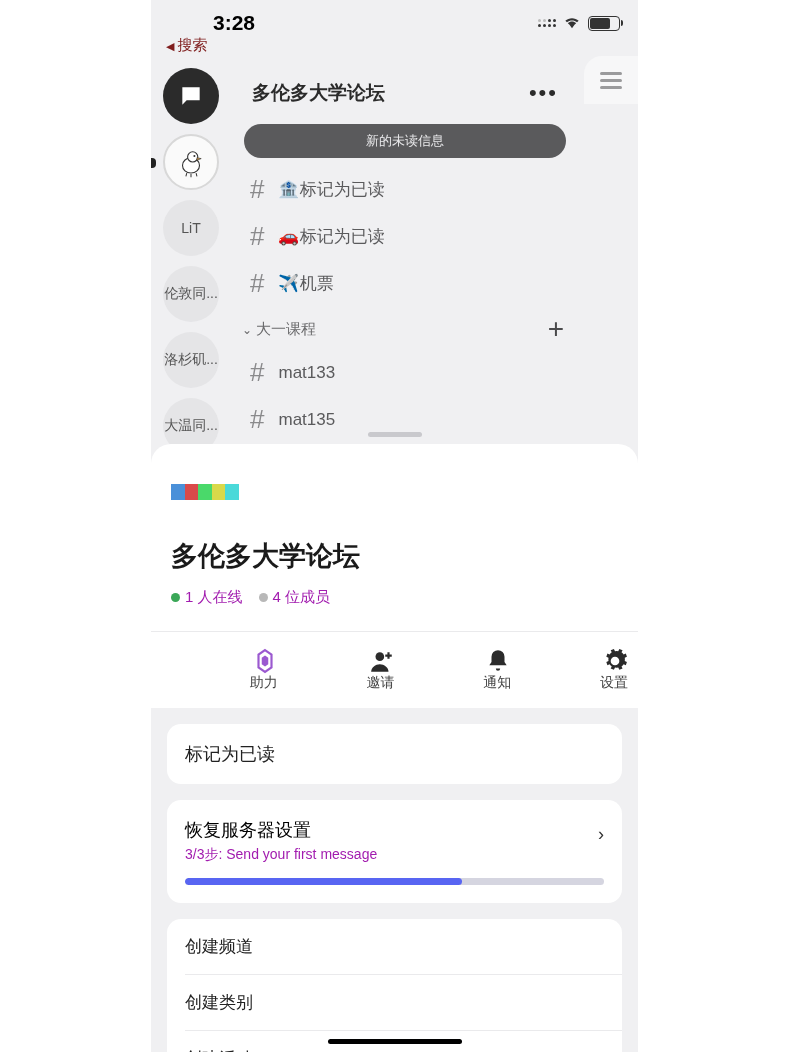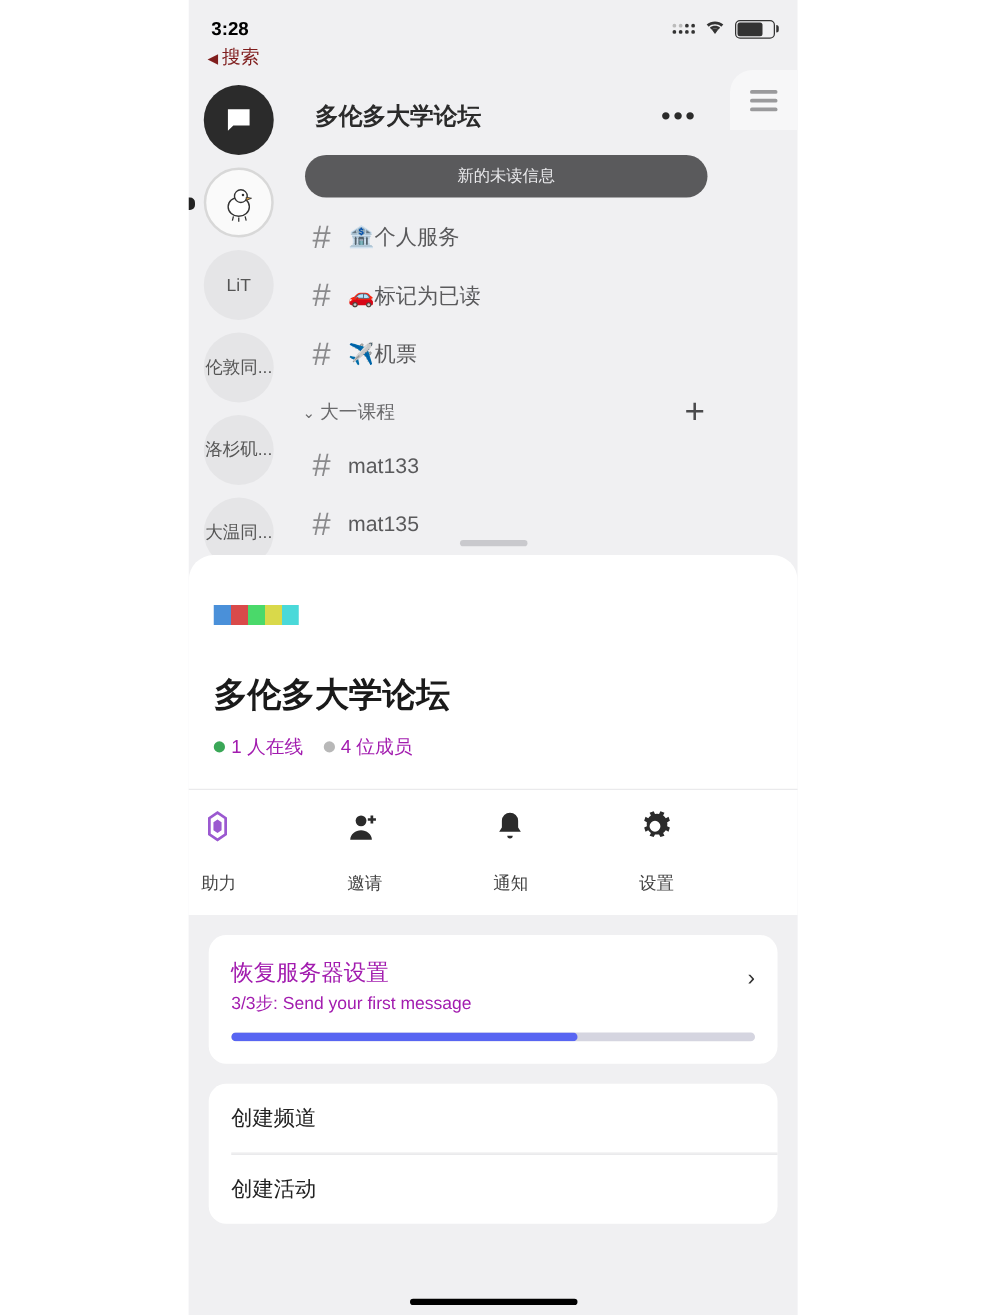--- a/index.html
+++ b/index.html
@@ -1,21 +1,21 @@
 <!DOCTYPE html>
 <html><head>
   <meta charset="utf-8">
   <style>
     * { margin: 0; padding: 0; box-sizing: border-box; font-family: -apple-system, BlinkMacSystemFont, "Segoe UI", sans-serif; }
     body { width: 789px; height: 1052px; background: #fff; position: relative; overflow: hidden; }
 
     .background-layer { position: absolute; top: 0; left: 151px; right: 151px; bottom: 0; background: #f0f0f2; }
 
     .status-bar { position: absolute; top: 8px; left: 151px; right: 151px; height: 30px; display: flex; align-items: center; justify-content: space-between; padding: 0 18px; z-index: 10; }
-    .status-time { font-size: 15px; font-weight: 600; color: #000; }
+    .status-time { font-size: 21px; font-weight: 600; color: #000; margin-left: 44px; }
     .status-right { display: flex; align-items: center; gap: 6px; }
     .signal-dots { display: grid; grid-template-columns: repeat(4, 3px); grid-template-rows: repeat(2, 3px); gap: 2px; }
     .signal-dots span { width: 3px; height: 3px; background: #333; border-radius: 50%; }
     .signal-dots span:nth-child(1), .signal-dots span:nth-child(2) { background: #bbb; }
     .wifi-icon svg { width: 20px; height: 15px; }
     .battery-icon { width: 32px; height: 15px; border: 1.5px solid #333; border-radius: 4px; position: relative; }
     .battery-icon::after { content: ""; position: absolute; right: -4px; top: 3px; width: 2px; height: 6px; background: #333; border-radius: 0 2px 2px 0; }
     .battery-fill { position: absolute; left: 1px; top: 1px; bottom: 1px; width: 65%; background: #333; border-radius: 2px; }
 
     .back-search { position: absolute; top: 36px; left: 166px; font-size: 15px; color: #7f1d1d; z-index: 10; }
@@ -48,28 +48,28 @@
     .hamburger span { width: 22px; height: 3px; background: #9a9a9c; border-radius: 2px; }
 
     .sheet { position: absolute; left: 151px; right: 151px; top: 444px; bottom: 0; background: #fff; border-radius: 20px 20px 0 0; z-index: 20; }
     .sheet-logo { margin: 40px 0 0 20px; width: 68px; height: 16px; background: linear-gradient(90deg, #4a90d9 0 20%, #d94a4a 20% 40%, #4ad96a 40% 60%, #d9d94a 60% 80%, #4ad9d9 80% 100%); }
     .sheet-title { margin: 38px 0 0 20px; font-size: 27px; font-weight: 700; color: #1a1a1a; }
     .sheet-stats { margin: 14px 0 0 20px; display: flex; align-items: center; gap: 16px; font-size: 15px; color: #a21caf; }
     .dot-green { width: 9px; height: 9px; border-radius: 50%; background: #3aa757; display: inline-block; margin-right: 5px; }
     .dot-grey { width: 9px; height: 9px; border-radius: 50%; background: #b8b8b8; display: inline-block; margin-right: 5px; }
 
     .action-row { margin-top: 24px; border-top: 1px solid #eaeaec; display: flex; justify-content: space-around; padding: 16px 10px; }
-    .action-item { display: flex; flex-direction: column; align-items: flex-start; gap: 24px; font-size: 14px; color: #444; width: 25%; }
+    .action-item { display: flex; flex-direction: column; align-items: flex-end; gap: 0; font-size: 14px; color: #444; width: 25%; }
     .action-item svg { width: 26px; height: 26px; }
 
     .sheet-body { background: #f0f0f2; padding: 16px 16px 0; height: 400px; }
     .card { background: #fff; border-radius: 14px; padding: 18px 18px; margin-bottom: 16px; }
     .card-title { font-size: 18px; color: #222; }
     .restore-card { position: relative; }
-    .restore-title { font-size: 18px; color: #a21caf; }
+    .restore-title { font-size: 18px; color: #000000; }
     .restore-sub { font-size: 14px; color: #a21caf; margin-top: 4px; }
     .restore-chevron { position: absolute; right: 18px; top: 24px; font-size: 18px; color: #333; }
     .progress { margin-top: 14px; height: 7px; background: #d5d5e0; border-radius: 4px; overflow: hidden; }
     .progress-fill { height: 100%; width: 66%; background: #5865f2; border-radius: 4px; }
 
     .list-card { padding: 0; }
     .list-row { padding: 16px 18px; font-size: 17px; color: #222; }
     .list-divider { height: 1px; background: #eaeaec; margin-left: 18px; }
 
     .home-indicator { position: absolute; bottom: 8px; left: 50%; transform: translateX(-50%); width: 134px; height: 5px; background: #000; border-radius: 3px; z-index: 30; }
@@ -127,21 +127,21 @@
 
 <div class="channel-panel">
   <div class="channel-header">
     <span class="channel-title">多伦多大学论坛</span>
     <span class="channel-more">•••</span>
   </div>
   <div class="unread-pill">新的未读信息</div>
 
   <div class="channel-row">
       <span class="hash">#</span>
-      <span>🏦个人服务</span>
+      <span>🏦标记为已读</span>
     </div>
   <div class="channel-row">
       <span class="hash">#</span>
       <span>🚗标记为已读</span>
     </div>
   <div class="channel-row">
       <span class="hash">#</span>
       <span>✈️机票</span>
     </div>
 
@@ -209,32 +209,36 @@
     </div>
     <div class="action-item">
       <svg viewBox="0 0 24 24" fill="#2b2b2b">
           <path d="M12 8a4 4 0 1 0 0 8 4 4 0 0 0 0-8zm9 4l2 1-1 3-2-1a8 8 0 0 1-2 2l1 2-3 1-1-2a8 8 0 0 1-3 0l-1 2-3-1 1-2a8 8 0 0 1-2-2l-2 1-1-3 2-1a8 8 0 0 1 0-3l-2-1 1-3 2 1a8 8 0 0 1 2-2l-1-2 3-1 1 2a8 8 0 0 1 3 0l1-2 3 1-1 2a8 8 0 0 1 2 2l2-1 1 3-2 1a8 8 0 0 1 0 3z"></path>
         </svg>
       <span>设置</span>
     </div>
   </div>
 
   <div class="sheet-body">
+    <div class="card">
+      <div class="card-title">标记为已读</div>
+    </div>
 
     <div class="card restore-card">
       <div class="restore-title">恢复服务器设置</div>
       <div class="restore-sub">3/3步:  Send your first message</div>
       <div class="restore-chevron">›</div>
       <div class="progress">
           <div class="progress-fill"></div>
         </div>
     </div>
 
     <div class="card list-card">
       <div class="list-row">创建频道</div>
       <div class="list-divider"></div>
+      <div class="list-row">创建类别</div>
       <div class="list-divider"></div>
       <div class="list-row">创建活动</div>
     </div>
   </div>
 </div>
 
 <div class="home-indicator"></div>
 
 </body></html>

